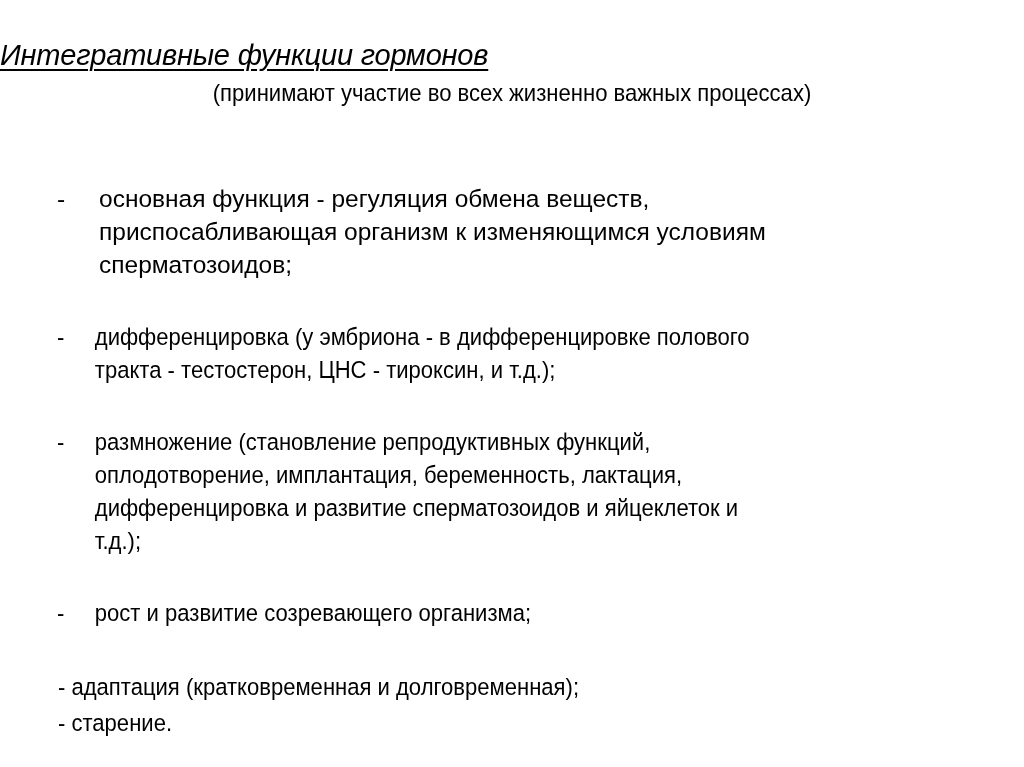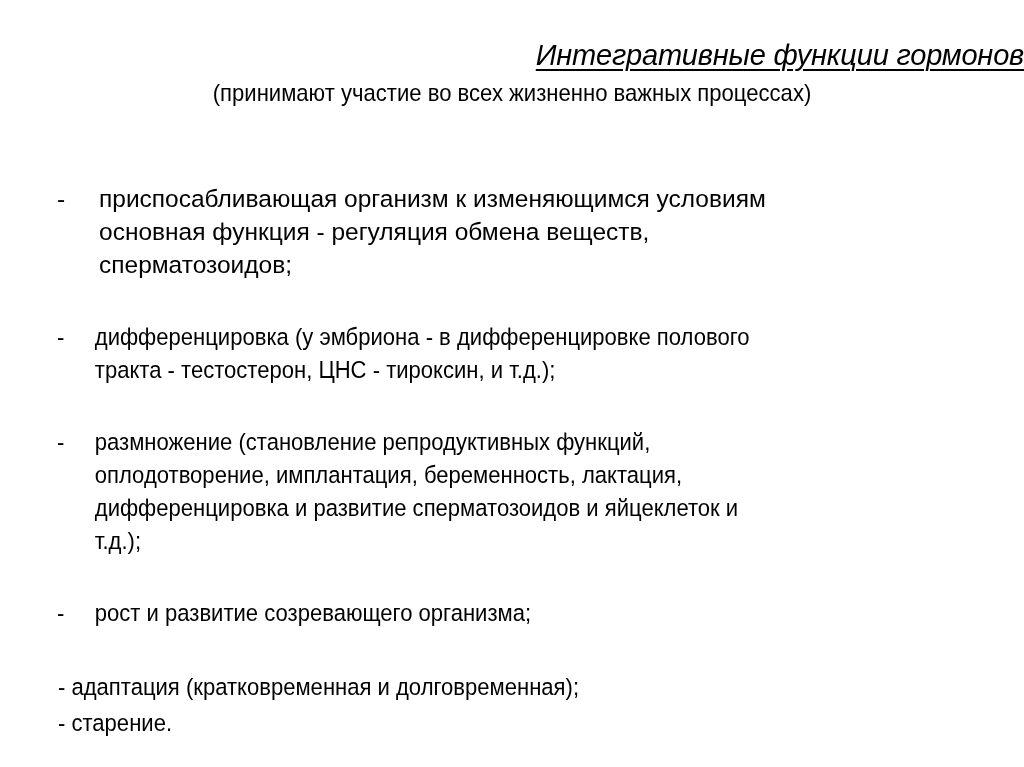--- a/index.html
+++ b/index.html
@@ -18,21 +18,21 @@
     .slide {
       position: absolute;
       left: 0; top: 0;
       width: 1024px; height: 767px;
       background: #ffffff;
     }
     .title {
       position: absolute;
       left: 0; right: 0;
       top: 38px;
-      text-align: right;
+      text-align: left;
       font-size: 29px;
       font-style: italic;
       text-decoration: underline;
       text-underline-offset: 4px;
       text-decoration-thickness: 2px;
       letter-spacing: -0.2px;
       line-height: 34px;
     }
     .subtitle {
       position: absolute;
@@ -77,22 +77,22 @@
 </head>
 <body>
 
 <div class="slide">
 
   <div class="title">Интегративные функции гормонов</div>
   <div class="subtitle">(принимают участие во всех жизненно важных процессах)</div>
 
   <div class="item bullet-item" id="item-1">
     <span class="dash">-</span>
+    <span class="text">основная функция - регуляция обмена веществ,</span>
     <span class="text">приспосабливающая организм к изменяющимся условиям</span>
-    <span class="text">основная функция - регуляция обмена веществ,</span>
     <span class="text">сперматозоидов;</span>
   </div>
 
   <div class="item bullet-item" id="item-2">
     <span class="dash">-</span>
     <span class="text">дифференцировка (у эмбриона - в дифференцировке полового</span>
     <span class="text">тракта - тестостерон, ЦНС - тироксин, и т.д.);</span>
   </div>
 
   <div class="item bullet-item" id="item-3">

